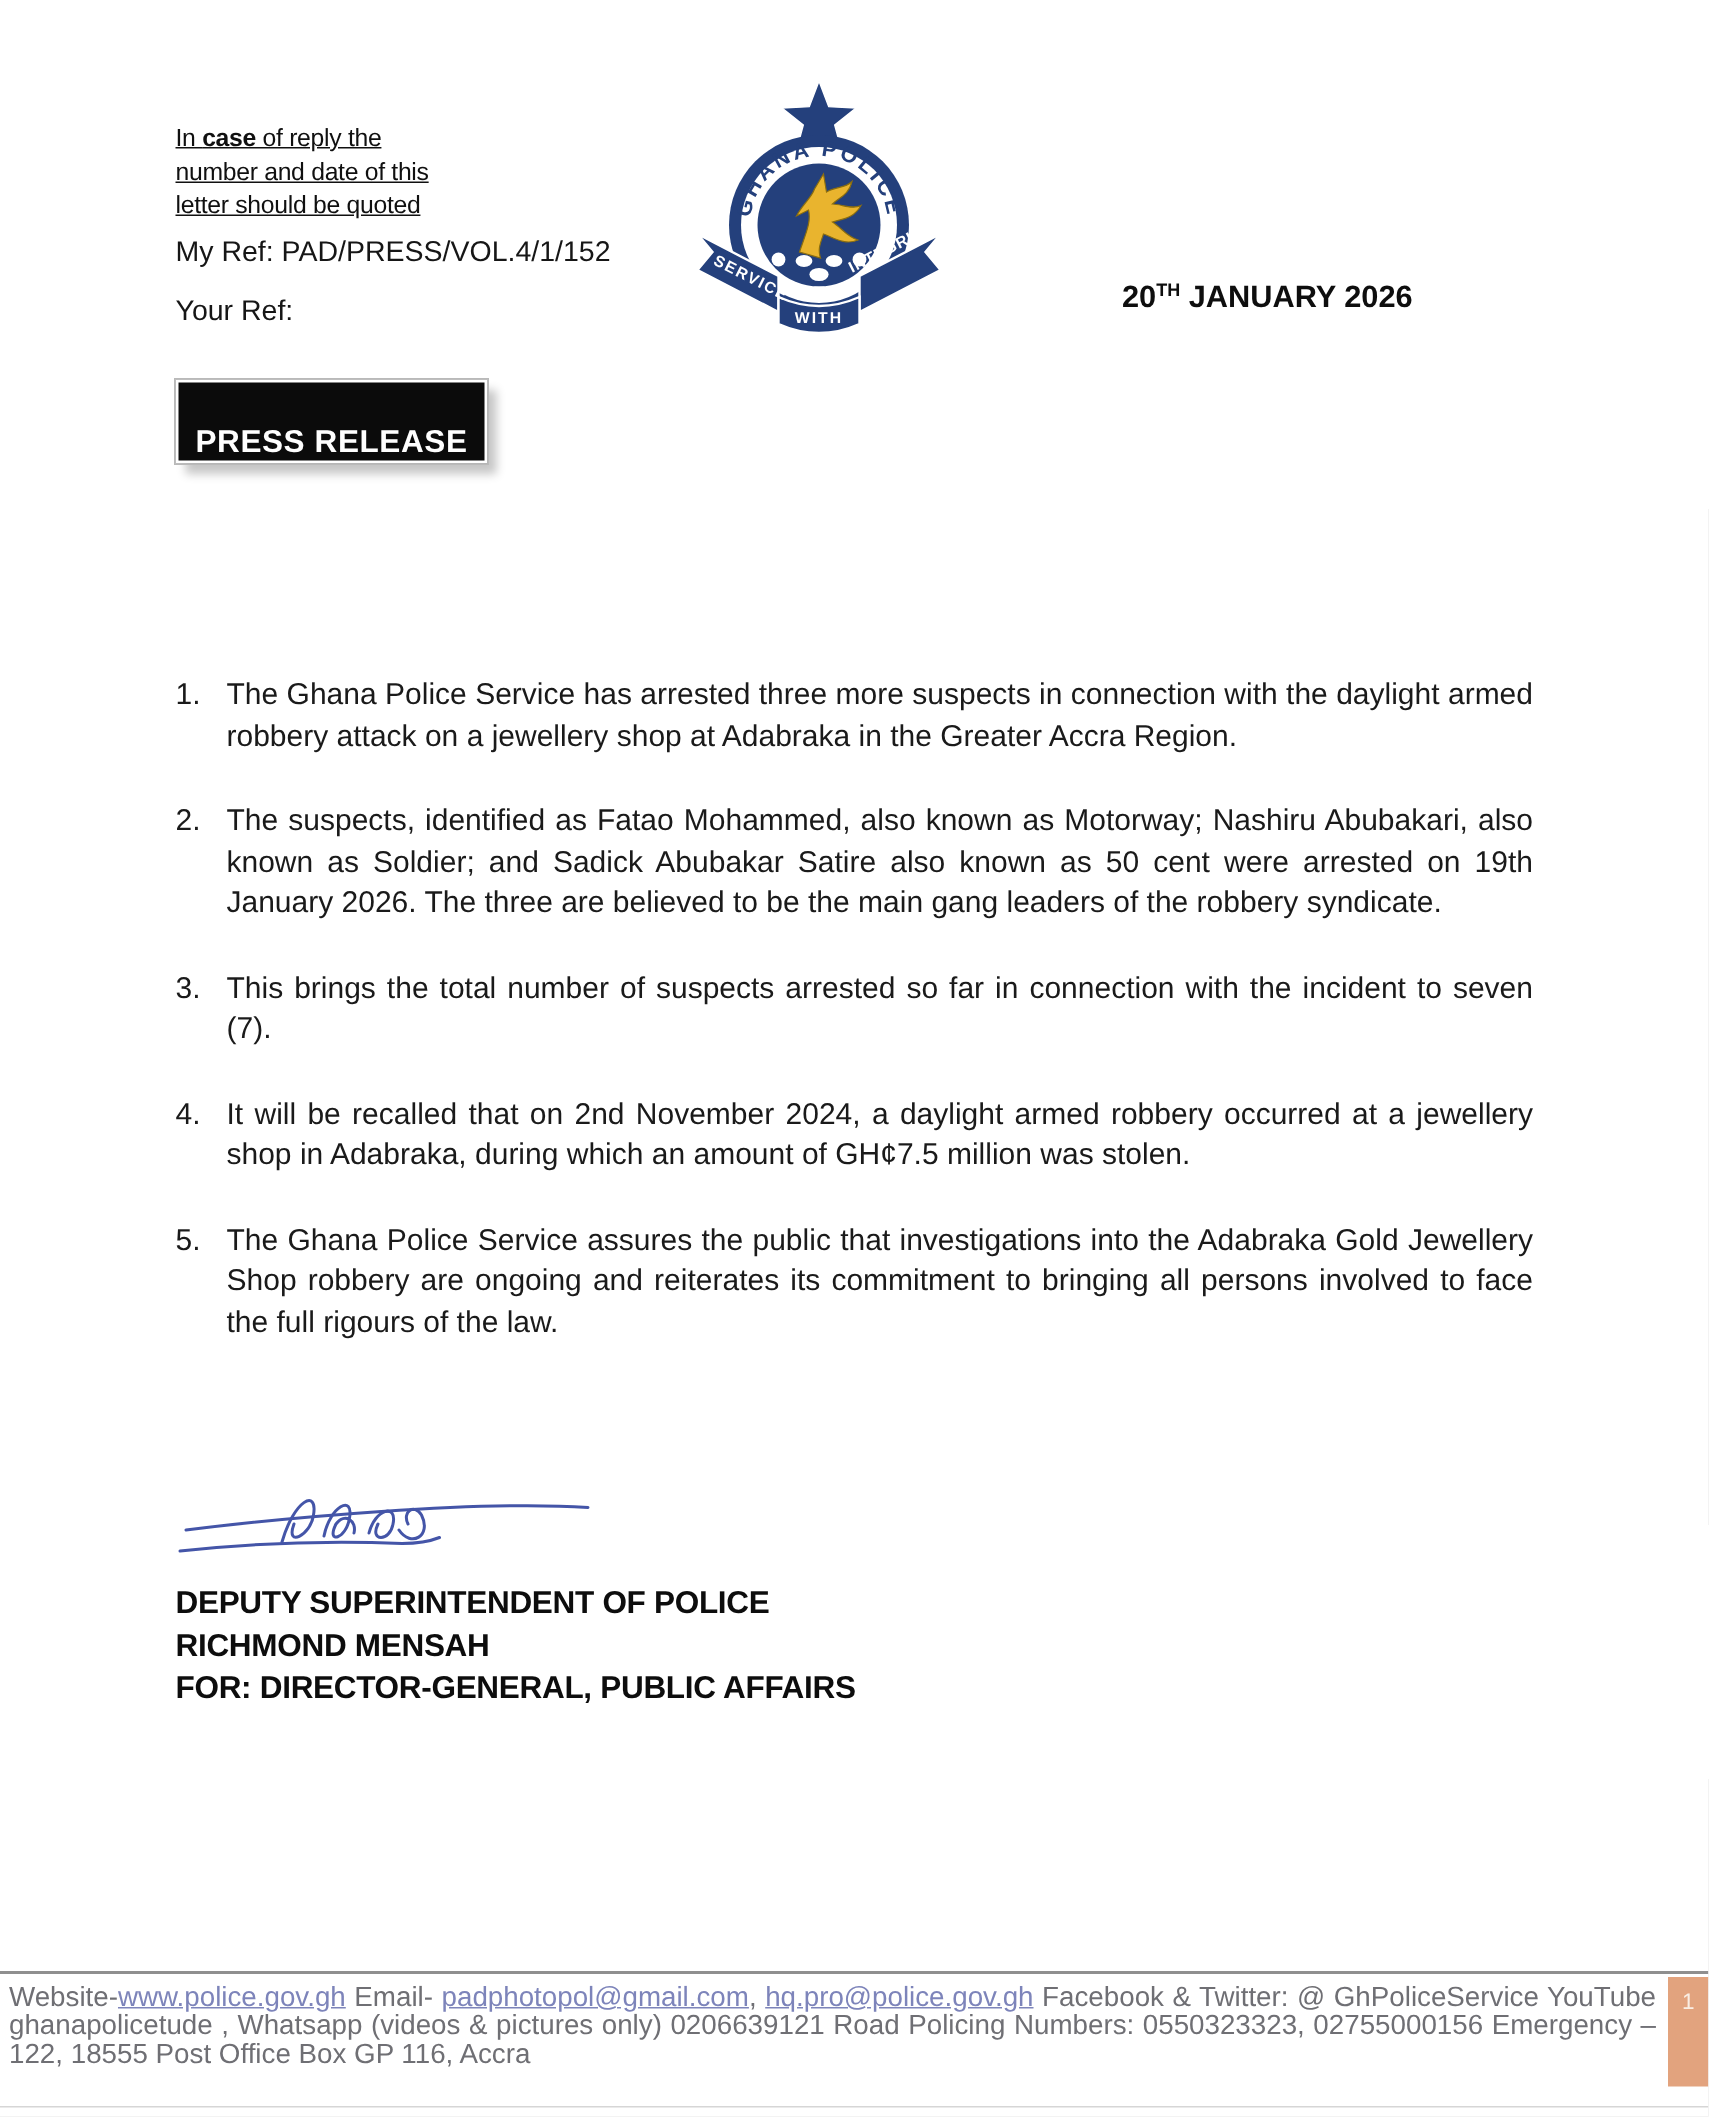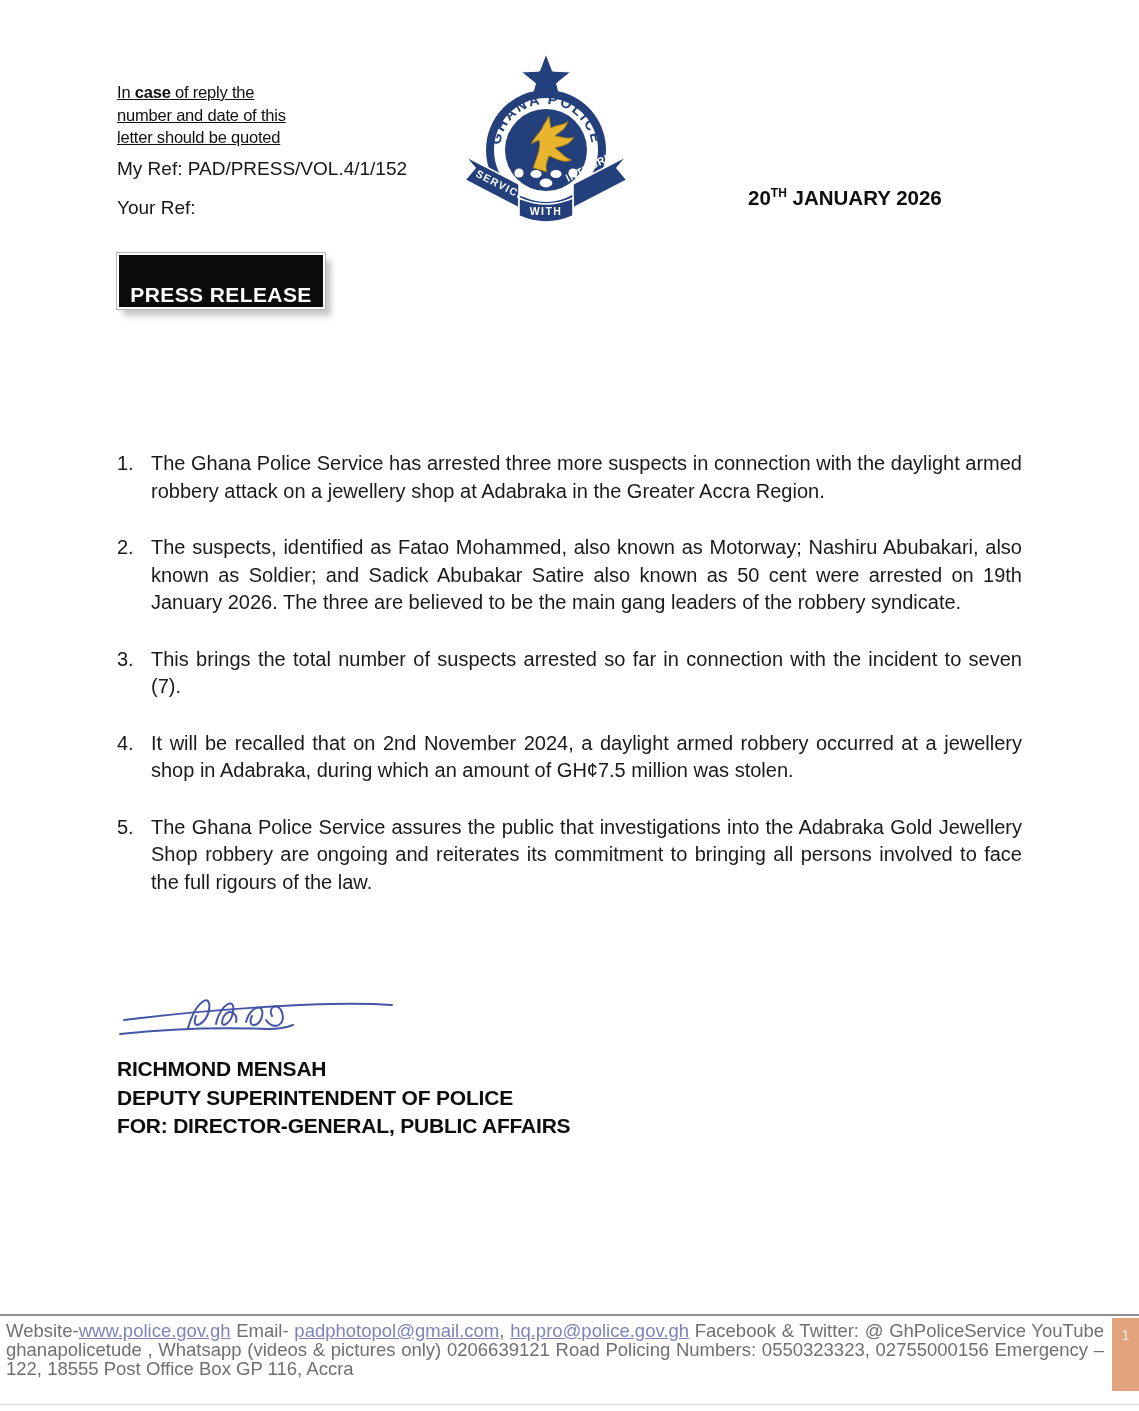--- a/index.html
+++ b/index.html
@@ -161,22 +161,22 @@
       <path d="M6,42 C70,34 200,22 274,27"></path>
       <path d="M2,56 C48,51 100,49 150,51 C160,51 170,49 175,47"></path>
       <path d="M70,50 C78,22 94,14 91,32 C89,46 72,54 78,38"></path>
       <path d="M98,46 C102,26 118,18 115,34 C113,48 99,52 106,38 C112,30 120,36 118,44"></path>
       <path d="M128,44 C132,28 147,24 144,38 C142,50 128,50 134,38"></path>
       <path d="M148,42 C156,54 170,46 163,32 C158,24 150,30 154,38"></path>
     </g>
   </svg>
 
   <div class="signer">
+    <div>DEPUTY SUPERINTENDENT OF POLICE</div>
     <div>RICHMOND MENSAH</div>
-    <div>DEPUTY SUPERINTENDENT OF POLICE</div>
     <div>FOR: DIRECTOR-GENERAL, PUBLIC AFFAIRS</div>
   </div>
 
   <div class="footer-rule"></div>
   <p class="footer-text"><span>Website-</span><a class="flink">www.police.gov.gh</a><span> Email- </span><a class="flink">padphotopol@gmail.com</a><span>, </span><a class="flink">hq.pro@police.gov.gh</a><span> Facebook &amp; Twitter: @ GhPoliceService YouTube ghanapolicetude , Whatsapp (videos &amp; pictures only) 0206639121 Road Policing Numbers: 0550323323, 02755000156 Emergency – 122, 18555 Post Office Box GP 116, Accra</span></p>
 
   <div class="page-badge">1</div>
   <div class="bottom-line"></div>
 
 </div>

